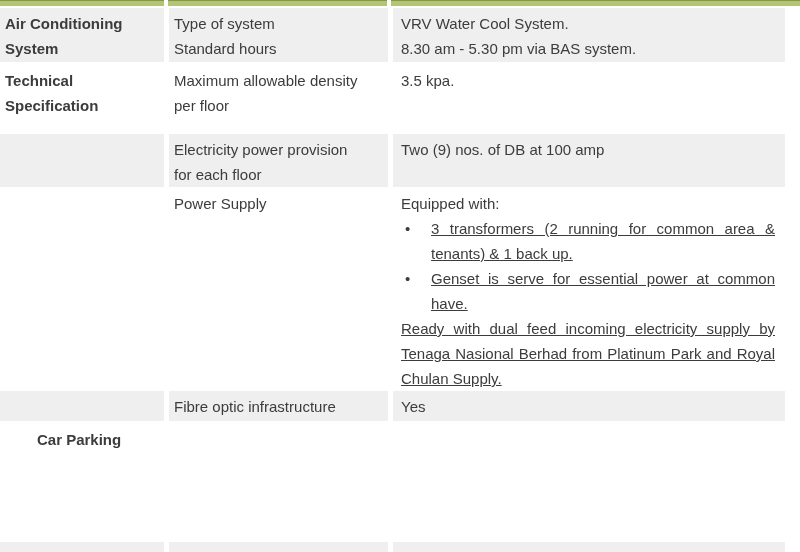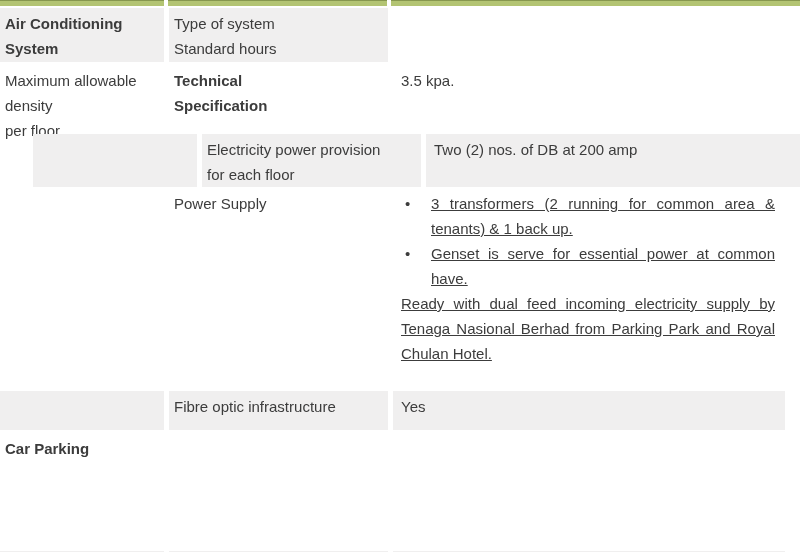--- a/index.html
+++ b/index.html
@@ -41,24 +41,24 @@
     font-size: 15px;
     line-height: 25px;
     padding: 3px 4px 0 5px;
     white-space: pre-line;
   }
   .cell.label { font-weight: bold; }
   .cell.value { padding-left: 8px; padding-right: 10px; }
   .cell.complex { white-space: normal; }
   .r1 { height: 54px; }
   .r2 { height: 66px; }
-  .r3 { height: 51px; padding-left: 33px; }
+  .r3 { height: 51px; }
   .r4 { height: 200px; }
-  .r5 { height: 39px; }
-  .r6 { height: 116px; margin-bottom: 2px; }
+  .r5 { height: 30px; }
+  .r6 { height: 116px; margin-bottom: 2px; margin-left: 32px; }
   .r7 { height: 10px; margin-bottom: 0; }
   .bullet-row { display: flex; }
   .bullet-dot {
     flex: 0 0 26px;
     margin-left: 4px;
   }
   .bullet-text { flex: 1 1 auto; }
   .just { text-align: justify; text-decoration: underline; }
 </style>
 </head>
@@ -70,50 +70,53 @@
     <div class="seg"></div>
     <div class="seg"></div>
     <div class="seg"></div>
   </div>
 
   <div class="row r1 shaded">
     <div class="cell label">Air Conditioning
 System</div>
     <div class="cell field">Type of system
 Standard hours</div>
+    <div class="cell value">VRV Water Cool System.
+8.30 am - 5.30 pm via BAS system.</div>
   </div>
 
   <div class="row r2">
+    <div class="cell label">Technical
+Specification</div>
     <div class="cell field">Maximum allowable density
 per floor</div>
-    <div class="cell label">Technical
-Specification</div>
     <div class="cell value">3.5 kpa.</div>
   </div>
 
   <div class="row r3 shaded">
     <div class="cell label"></div>
     <div class="cell field">Electricity power provision
 for each floor</div>
-    <div class="cell value">Two (2) nos. of DB at 200 amp</div>
+    <div class="cell value">Two (9) nos. of DB at 100 amp</div>
   </div>
 
   <div class="row r4">
     <div class="cell label"></div>
     <div class="cell field">Power Supply</div>
     <div class="cell value complex">
+      <div>Equipped with:</div>
       <div class="bullet-row">
         <span class="bullet-dot">•</span>
         <span class="bullet-text just">3 transformers (2 running for common area &amp; tenants) &amp; 1 back up.</span>
       </div>
       <div class="bullet-row">
         <span class="bullet-dot">•</span>
         <span class="bullet-text just">Genset is serve for essential power at common have.</span>
       </div>
-      <div class="just">Ready with dual feed incoming electricity supply by Tenaga Nasional Berhad from Parking Park and Royal Chulan Hotel.</div>
+      <div class="just">Ready with dual feed incoming electricity supply by Tenaga Nasional Berhad from Platinum Park and Royal Chulan Supply.</div>
     </div>
   </div>
 
   <div class="row r5 shaded">
     <div class="cell label"></div>
     <div class="cell field">Fibre optic infrastructure</div>
     <div class="cell value">Yes</div>
   </div>
 
   <div class="row r6">

